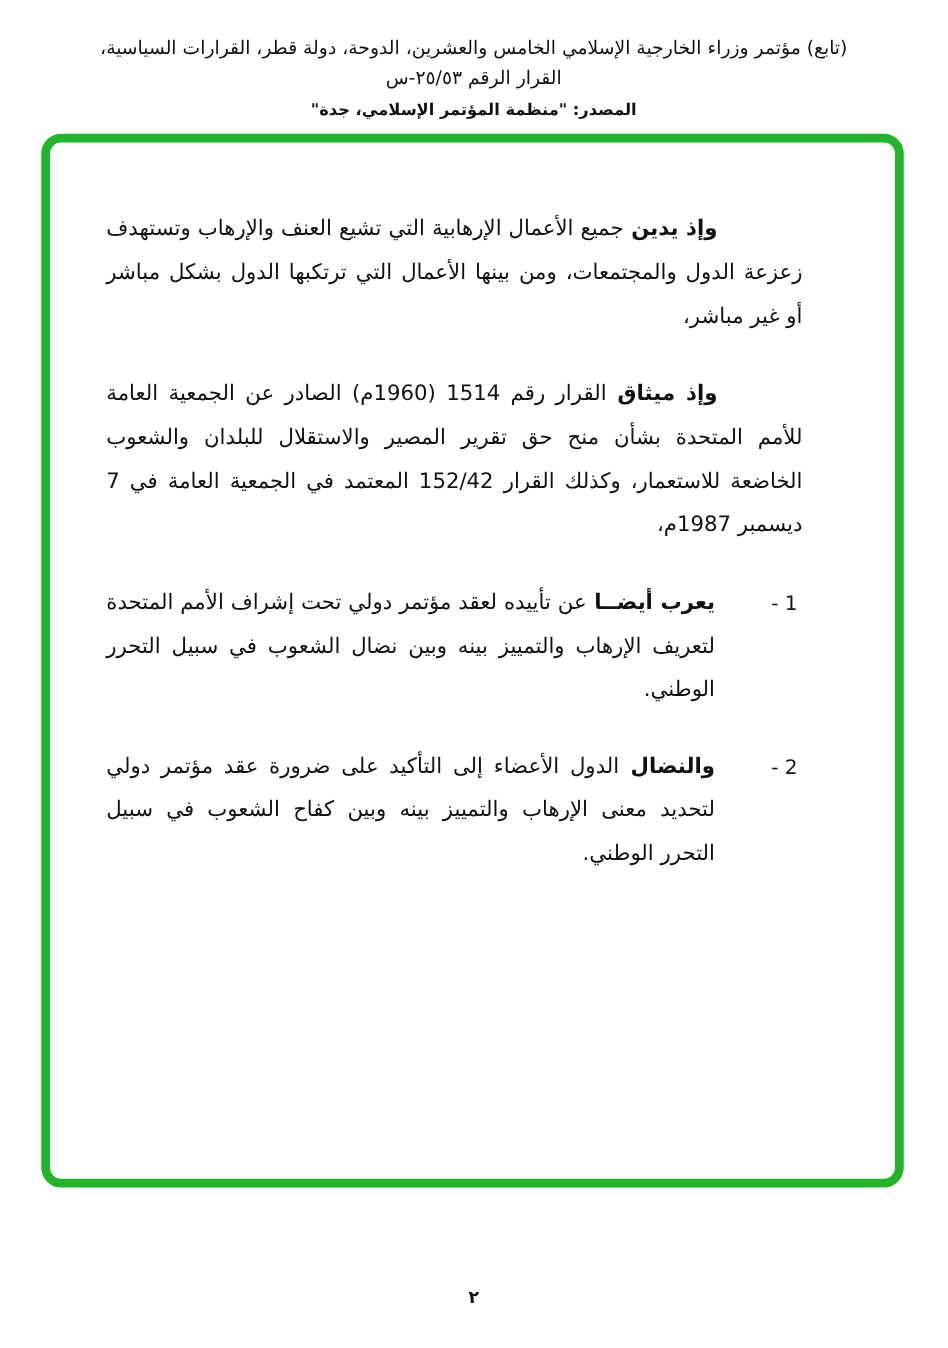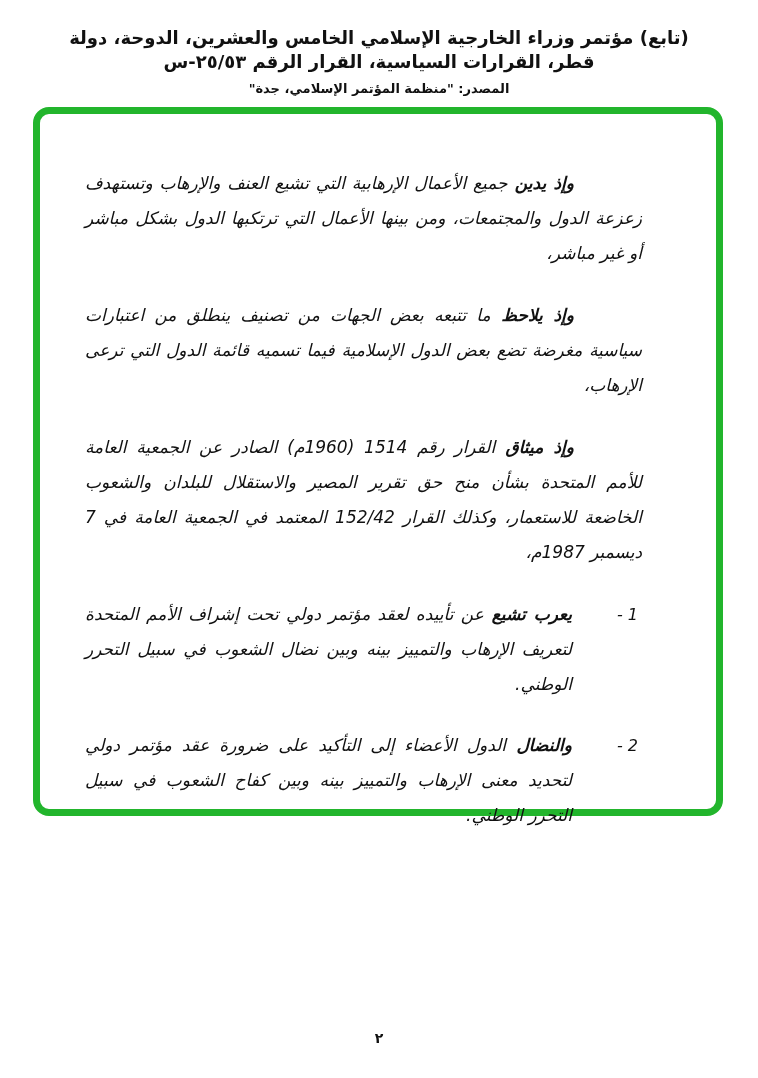--- a/index.html
+++ b/index.html
@@ -10,35 +10,34 @@
     font-family:"DejaVu Sans", sans-serif;
     color:#111;
     direction:rtl;
     overflow:hidden;
   }
   .header {
     position:absolute; top:26px; right:0; left:0;
     text-align:center;
   }
   .header .line1 {
-    font-size:18px; font-weight:bold; line-height:24px;
+    font-size:15px; font-weight:normal; line-height:24px;
     padding:0 60px;
   }
   .header .line2 {
     font-size:13px; font-weight:bold; line-height:20px;
     margin-top:5px;
   }
   .frame {
     position:absolute;
     left:33px; top:107px;
-    width:690px; height:709px;
+    width:690px; height:843px;
     border:7px solid #22b52c;
     border-radius:16px;
     background:#fff;
-    font-style:italic;
   }
   .content {
     padding:52px 74px 0 45px;
     font-size:17px;
     line-height:35px;
     text-align:justify;
   }
   .para {
     text-indent:68px;
     margin-bottom:27px;
@@ -73,30 +72,29 @@
   <div class="line1">(تابع) مؤتمر وزراء الخارجية الإسلامي الخامس والعشرين، الدوحة، دولة قطر، القرارات السياسية، القرار الرقم ٢٥/٥٣-س</div>
   <div class="line2">المصدر:  "منظمة المؤتمر الإسلامي، جدة"</div>
 </div>
 
 <div class="frame">
   <div class="content">
 
     <p class="para"><span class="lead">وإذ يدين</span><span>جميع الأعمال الإرهابية التي تشيع العنف والإرهاب وتستهدف زعزعة الدول والمجتمعات، ومن بينها الأعمال التي ترتكبها الدول بشكل مباشر أو غير مباشر،</span></p>
 
 
-    <p class="para"><span class="lead">وإذ يلاحظ</span><span>ما تتبعه بعض الجهات من تصنيف ينطلق من اعتبارات سياسية مغرضة تضع بعض الدول الإسلامية فيما تسميه قائمة الدول التي ترعى الإرهاب،</span></p>
 
     <p class="para"><span class="lead">وإذ ميثاق</span><span>القرار رقم 1514 (1960م) الصادر عن الجمعية العامة للأمم المتحدة بشأن منح حق تقرير المصير والاستقلال للبلدان والشعوب الخاضعة للاستعمار، وكذلك القرار 152/42 المعتمد في الجمعية العامة في 7 ديسمبر 1987م،</span></p>
 
 
     <div class="clauses">
 
       <div class="clause">
         <div class="num">1 -</div>
-        <div class="ctext"><span class="lead">يعرب تشيع</span><span>عن تأييده لعقد مؤتمر دولي تحت إشراف الأمم المتحدة لتعريف الإرهاب والتمييز بينه وبين نضال الشعوب في سبيل التحرر الوطني.</span></div>
+        <div class="ctext"><span class="lead">يعرب أيضــا</span><span>عن تأييده لعقد مؤتمر دولي تحت إشراف الأمم المتحدة لتعريف الإرهاب والتمييز بينه وبين نضال الشعوب في سبيل التحرر الوطني.</span></div>
       </div>
 
       <div class="clause">
         <div class="num">2 -</div>
         <div class="ctext"><span class="lead">والنضال</span><span>الدول الأعضاء إلى التأكيد على ضرورة عقد مؤتمر دولي لتحديد معنى الإرهاب والتمييز بينه وبين كفاح الشعوب في سبيل التحرر الوطني.</span></div>
       </div>
 
     </div>
 
   </div>

